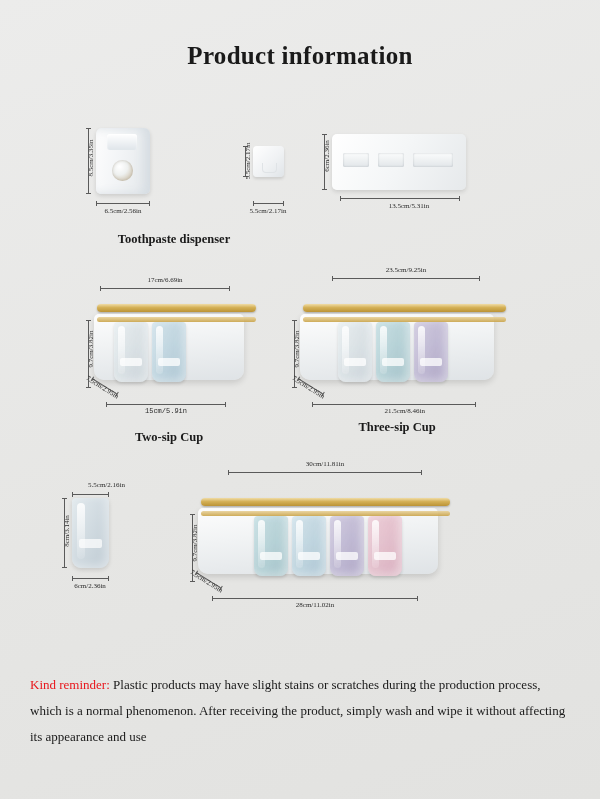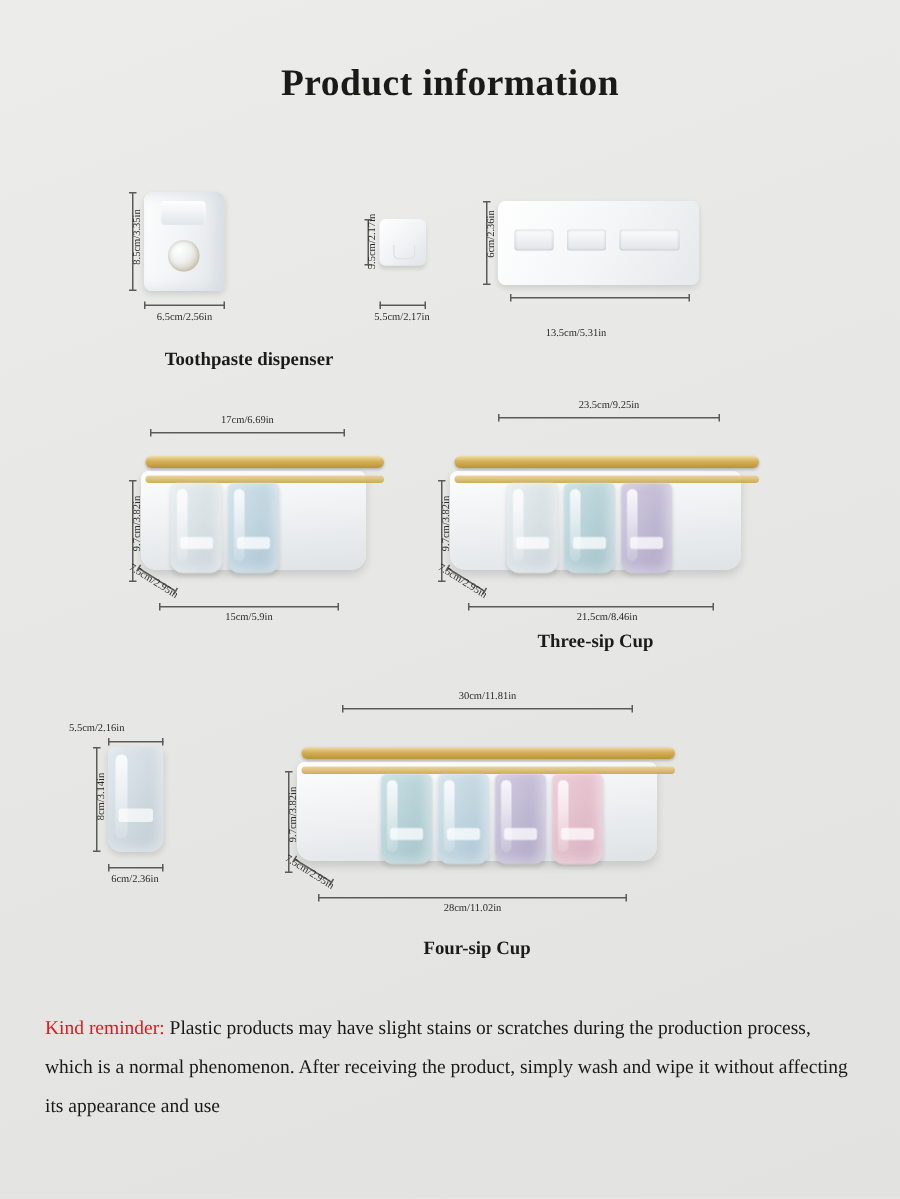--- a/index.html
+++ b/index.html
@@ -303,41 +303,42 @@
   <div class="dim" style="left:237px; top:207px; width:62px; text-align:center;">5.5cm/2.17in</div>
 
   <div class="wallplate">
     <div class="slot s1"></div>
     <div class="slot s2"></div>
     <div class="slot s3"></div>
   </div>
   <div class="tick-v" style="left:324px; top:134px; height:56px;"></div>
   <div class="dim vert" style="left:296px; top:152px; width:62px; text-align:center;">6cm/2.36in</div>
   <div class="tick-h" style="left:340px; top:198px; width:120px;"></div>
-  <div class="dim" style="left:353px; top:202px; width:62px; text-align:center;margin-top:16px;">13.5cm/5.31in</div>
-
-  <div class="sec-label" style="left:16px; top:232px; width:300px;">Toothpaste dispenser</div>
+  <div class="dim" style="left:378px; top:202px; width:62px; text-align:center;">13.5cm/5.31in</div>
+
+  <div class="sec-label" style="left:0; top:232px; width:300px;padding-left:24px;">Toothpaste dispenser</div>
 
   <div class="rack" style="left:94px; top:292px; width:150px; height:100px;">
     <div class="base"></div>
     <div class="bar"></div>
     <div class="bar2"></div>
     <div class="cups" style="left:20px;">
       <div class="cup grey"></div>
       <div class="cup blue"></div>
     </div>
   </div>
   <div class="tick-h" style="left:100px; top:288px; width:130px;"></div>
   <div class="dim" style="left:134px; top:276px; width:62px; text-align:center;">17cm/6.69in</div>
   <div class="tick-v" style="left:88px; top:320px; height:68px;"></div>
   <div class="dim vert" style="left:60px; top:345px; width:62px; text-align:center;">9.7cm/3.82in</div>
   <div class="tick-d" style="left:92px; top:378px; width:30px; transform:rotate(32deg);"></div>
   <div class="dim" style="left:82px; top:390px; width:62px; text-align:left; transform:rotate(32deg);">7.5cm/2.95in</div>
   <div class="tick-h" style="left:106px; top:404px; width:120px;"></div>
-  <div class="dim" style="left:135px; top:407px; width:62px; text-align:center;">15cm/5.9in</div>
+  <div class="dim" style="left:135px; top:407px; width:62px; text-align:center;font-family:Liberation Mono, monospace;">15cm/5.9in</div>
+  <div class="sec-label" style="left:94px; top:430px; width:150px;">Two-sip Cup</div>
 
   <div class="rack" style="left:300px; top:292px; width:194px; height:100px;">
     <div class="base"></div>
     <div class="bar"></div>
     <div class="bar2"></div>
     <div class="cups" style="left:38px;">
       <div class="cup grey"></div>
       <div class="cup teal"></div>
       <div class="cup purple"></div>
     </div>
@@ -347,21 +348,21 @@
   <div class="tick-v" style="left:294px; top:320px; height:68px;"></div>
   <div class="dim vert" style="left:266px; top:345px; width:62px; text-align:center;">9.7cm/3.82in</div>
   <div class="tick-d" style="left:298px; top:378px; width:30px; transform:rotate(32deg);"></div>
   <div class="dim" style="left:288px; top:390px; width:62px; text-align:left; transform:rotate(32deg);">7.5cm/2.95in</div>
   <div class="tick-h" style="left:312px; top:404px; width:164px;"></div>
   <div class="dim" style="left:363px; top:407px; width:62px; text-align:right;">21.5cm/8.46in</div>
   <div class="sec-label" style="left:300px; top:420px; width:194px;">Three-sip Cup</div>
 
   <div class="single-cup"></div>
   <div class="tick-h" style="left:72px; top:494px; width:37px;"></div>
-  <div class="dim" style="left:46px; top:481px; width:62px; text-align:left;">5.5cm/2.16in</div>
+  <div class="dim" style="left:63px; top:481px; width:62px; text-align:right;">5.5cm/2.16in</div>
   <div class="tick-v" style="left:64px; top:498px; height:70px;"></div>
   <div class="dim vert" style="left:36px; top:527px; width:62px; text-align:center;">8cm/3.14in</div>
   <div class="tick-h" style="left:72px; top:578px; width:37px;"></div>
   <div class="dim" style="left:59px; top:582px; width:62px; text-align:center;">6cm/2.36in</div>
 
   <div class="rack" style="left:198px; top:486px; width:240px; height:100px;">
     <div class="base"></div>
     <div class="bar"></div>
     <div class="bar2"></div>
     <div class="cups" style="left:56px;">
@@ -372,19 +373,18 @@
     </div>
   </div>
   <div class="tick-h" style="left:228px; top:472px; width:194px;"></div>
   <div class="dim" style="left:294px; top:460px; width:62px; text-align:center;">30cm/11.81in</div>
   <div class="tick-v" style="left:192px; top:514px; height:68px;"></div>
   <div class="dim vert" style="left:164px; top:539px; width:62px; text-align:center;">9.7cm/3.82in</div>
   <div class="tick-d" style="left:196px; top:572px; width:30px; transform:rotate(32deg);"></div>
   <div class="dim" style="left:186px; top:584px; width:62px; text-align:left; transform:rotate(32deg);">7.5cm/2.95in</div>
   <div class="tick-h" style="left:212px; top:598px; width:206px;"></div>
   <div class="dim" style="left:284px; top:601px; width:62px; text-align:center;">28cm/11.02in</div>
-  <div class="sec-label" style="left:198px; top:625px; width:240px;">Four-sip Cup</div>
 
   <div class="reminder">
     <b class="red">Kind reminder:</b><span> Plastic products may have slight stains or scratches during the production process, which is a normal phenomenon. After receiving the product, simply wash and wipe it without affecting its appearance and use</span>
   </div>
 
 </div>
 
 </body></html>

